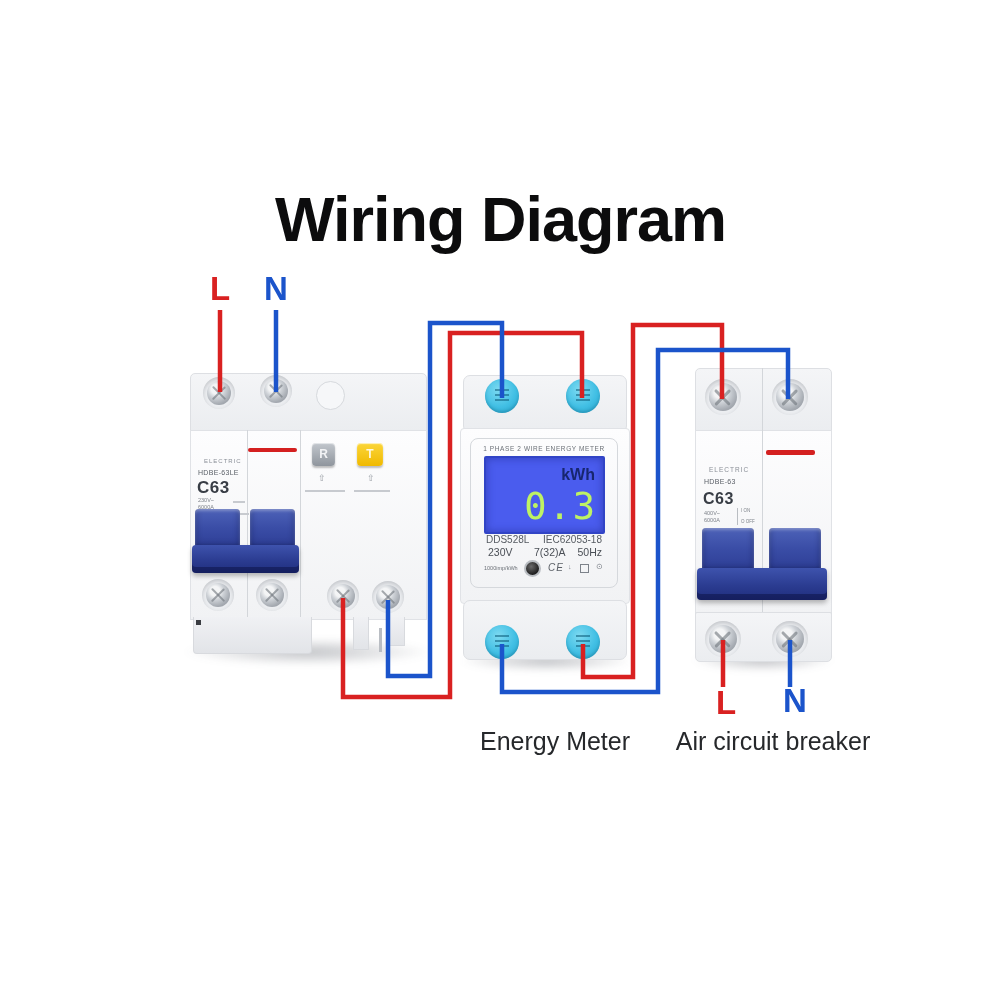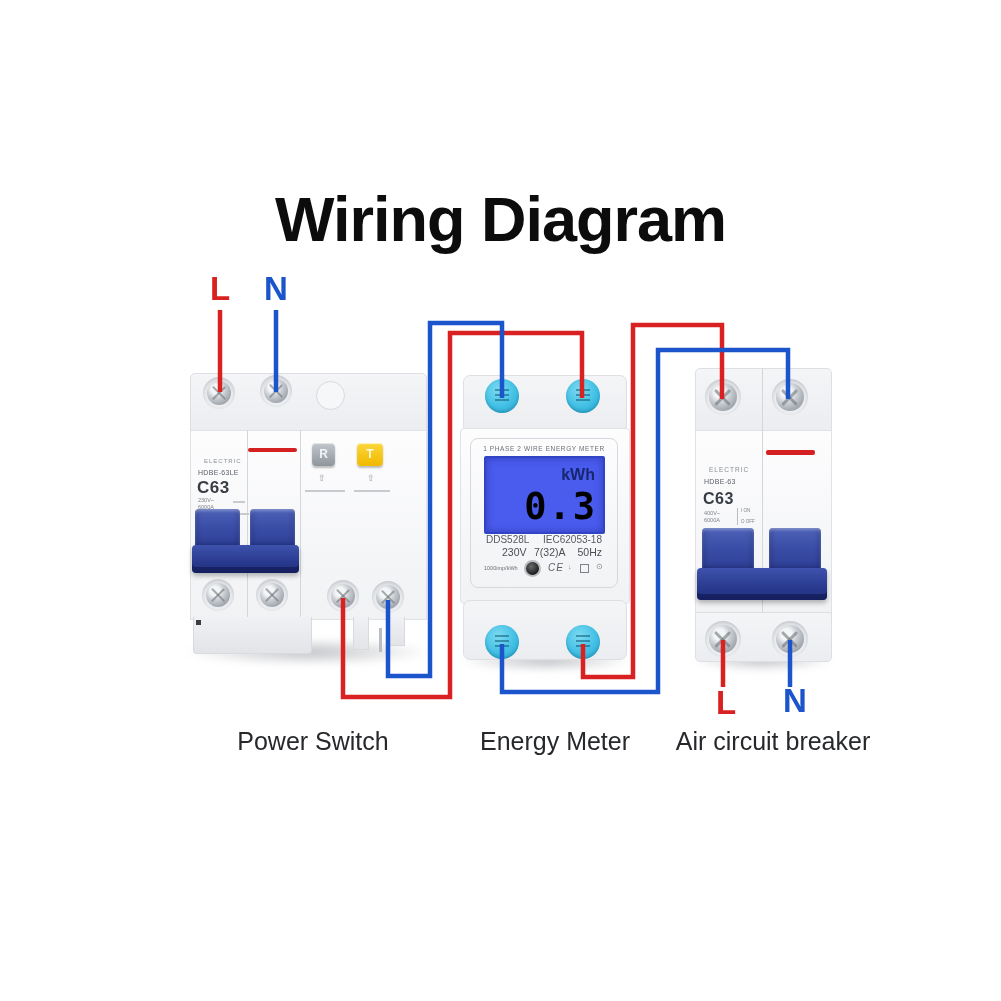--- a/index.html
+++ b/index.html
@@ -42,21 +42,21 @@
   .rating{font-size:17px;font-weight:bold;color:#383d45;letter-spacing:.5px;}
   .tinyspec{font-size:5.5px;color:#7d828a;line-height:7px;}
   .arrow-ic{font-size:9px;color:#9ba0a7;}
 
   
   .meter-inner{border:1px solid #d5d8dc;border-radius:8px;}
   .meter-head{font-size:6.5px;color:#6b7077;letter-spacing:.6px;text-align:center;white-space:nowrap;}
   .lcd{background:#4a5cee;border:2px solid #3144c6;border-radius:2px;
        box-shadow:inset 0 0 8px rgba(20,28,120,.45);}
   .lcd-unit{font-size:16px;font-weight:bold;color:#17266f;}
-  .lcd-val{font-family:"DejaVu Sans Mono",monospace;font-size:37px;font-weight:bold;color:#000000;letter-spacing:2px;}
+  .lcd-val{font-family:"DejaVu Sans Mono",monospace;font-size:37px;font-weight:normal;color:#bef264;letter-spacing:2px;}
   .m-row1{font-size:10px;color:#565b62;}
   .m-row2{font-size:10.5px;color:#4a4f56;}
   .m-row3{font-size:5.5px;color:#6b7077;}
   .led-dot{width:13px;height:13px;border-radius:50%;
     background:radial-gradient(circle at 40% 35%,#6a6a6a,#1e1e1e 70%);border:2px solid #b9bdc2;}
   .sq-ic{width:7px;height:7px;border:1px solid #7d828a;}
   .circ-ic{font-size:8px;color:#7d828a;}
   .dn-ic{font-size:7px;color:#7d828a;}
 
   .onoff{font-size:4.5px;color:#7d828a;line-height:6px;border-left:1px solid #b9bdc2;padding-left:3px;}
@@ -142,21 +142,21 @@
     <div class="abs meter-inner" style="left:12px;top:66px;width:146px;height:148px;"></div>
     <div class="abs meter-head" style="left:14px;top:73px;width:144px;">1 PHASE 2 WIRE ENERGY METER</div>
 
     <div class="abs lcd" style="left:26px;top:84px;width:117px;height:74px;">
       <div class="abs lcd-unit" style="right:8px;top:8px;">kWh</div>
       <div class="abs lcd-val" style="right:6px;bottom:4px;">0.3</div>
     </div>
 
     <div class="abs m-row1" style="left:28px;top:162px;">DDS528L</div>
     <div class="abs m-row1" style="right:28px;top:162px;">IEC62053-18</div>
-    <div class="abs m-row2" style="left:44px;top:174px;">230V</div>
+    <div class="abs m-row2" style="left:30px;top:174px;">230V</div>
     <div class="abs m-row2" style="left:76px;top:174px;">7(32)A</div>
     <div class="abs m-row2" style="right:28px;top:174px;">50Hz</div>
     <div class="abs m-row3" style="left:26px;top:193px;">1000imp/kWh</div>
     <div class="abs led-dot" style="left:66px;top:188px;"></div>
     <div class="abs m-row1" style="left:90px;top:190px;font-style:italic;letter-spacing:1px;color:#5a5f66;">CE</div>
     <div class="abs dn-ic" style="left:110px;top:191px;">↓</div>
     <div class="abs sq-ic" style="left:122px;top:192px;"></div>
     <div class="abs circ-ic" style="left:138px;top:190px;">⊙</div>
 
     <div class="abs strip" style="left:5px;top:228px;width:162px;height:58px;border-radius:7px;"></div>
@@ -207,17 +207,16 @@
     <path stroke-width="4.5" d="M388,600 V676 H430 V323 H502 V398" stroke="#1b54cb"></path>
     <path stroke-width="4.5" d="M502,644 V692 H658 V350 H788 V399" stroke="#1b54cb"></path>
     <path stroke-width="4.5" d="M790,640 V687" stroke="#1b54cb"></path>
   </svg>
 
   <div class="abs phase-label red-t" style="left:200px;top:270px;">L</div>
   <div class="abs phase-label blue-t" style="left:256px;top:270px;">N</div>
   <div class="abs phase-label red-t" style="left:706px;top:684px;">L</div>
   <div class="abs phase-label blue-t" style="left:775px;top:682px;">N</div>
 
-  <div class="abs caption" style="left:213px;width:200px;">Power Switch</div>
   <div class="abs caption" style="left:455px;width:200px;">Energy Meter</div>
   <div class="abs caption" style="left:663px;width:220px;">Air circuit breaker</div>
 
 </div>
 
 </body></html>

